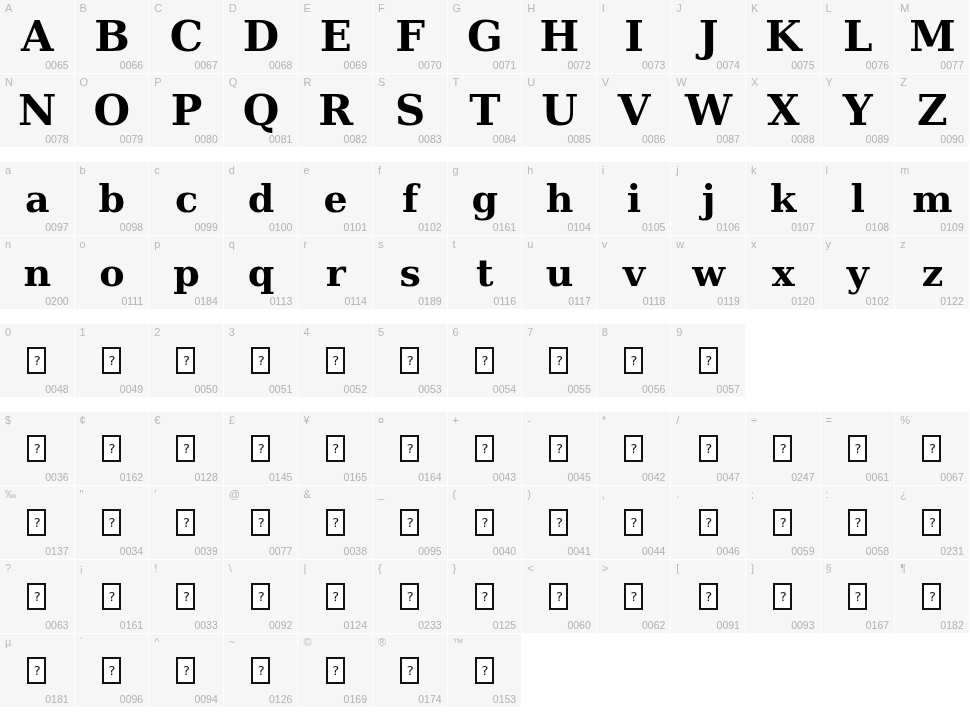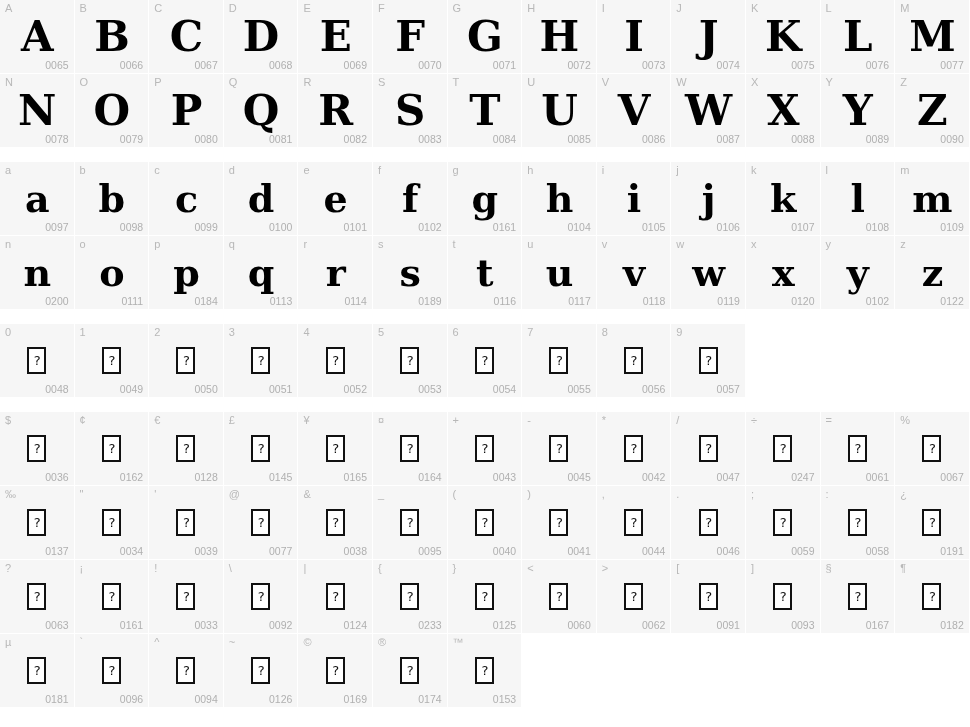--- a/index.html
+++ b/index.html
@@ -616,21 +616,21 @@
         <div class="glyph">
           <span class="notdef">?</span>
         </div>
         <span class="code">0058</span>
       </div>
       <div class="cell">
         <span class="corner">¿</span>
         <div class="glyph">
           <span class="notdef">?</span>
         </div>
-        <span class="code">0191</span>
+        <span class="code">0231</span>
       </div>
     </div>
     <div class="block">
       <div class="cell">
         <span class="corner">?</span>
         <div class="glyph">
           <span class="notdef">?</span>
         </div>
         <span class="code">0063</span>
       </div>

